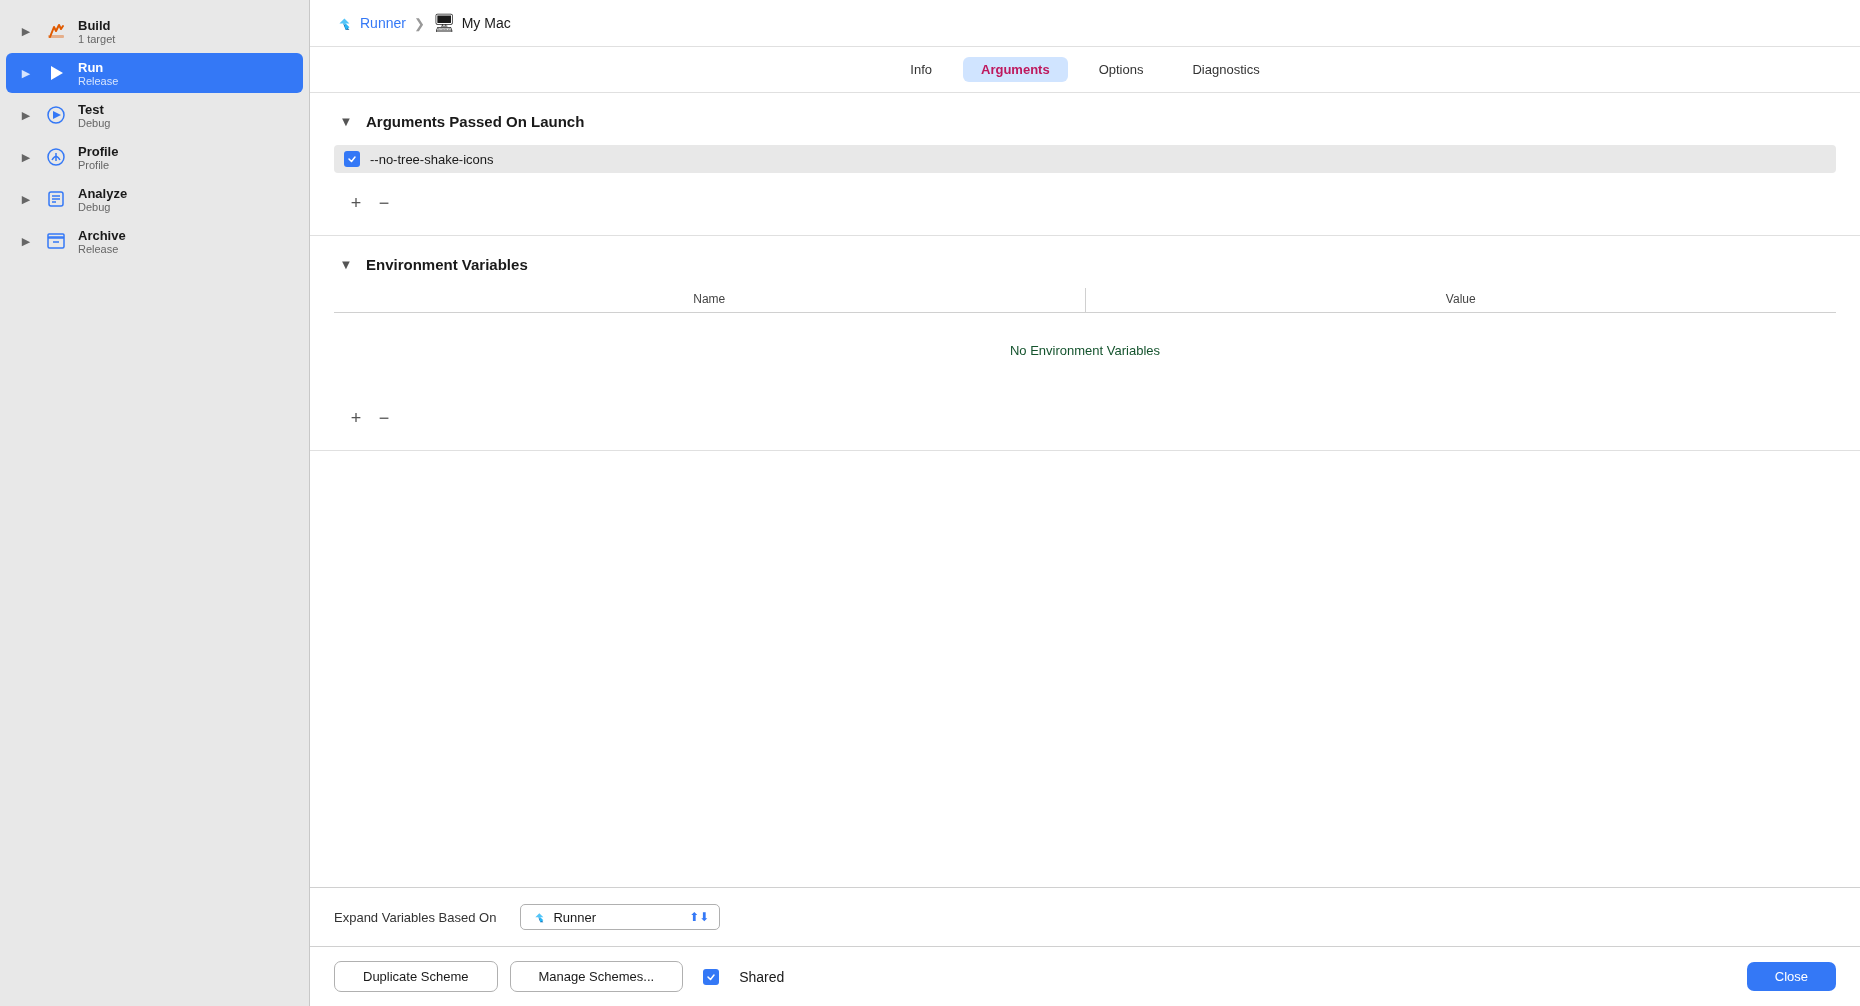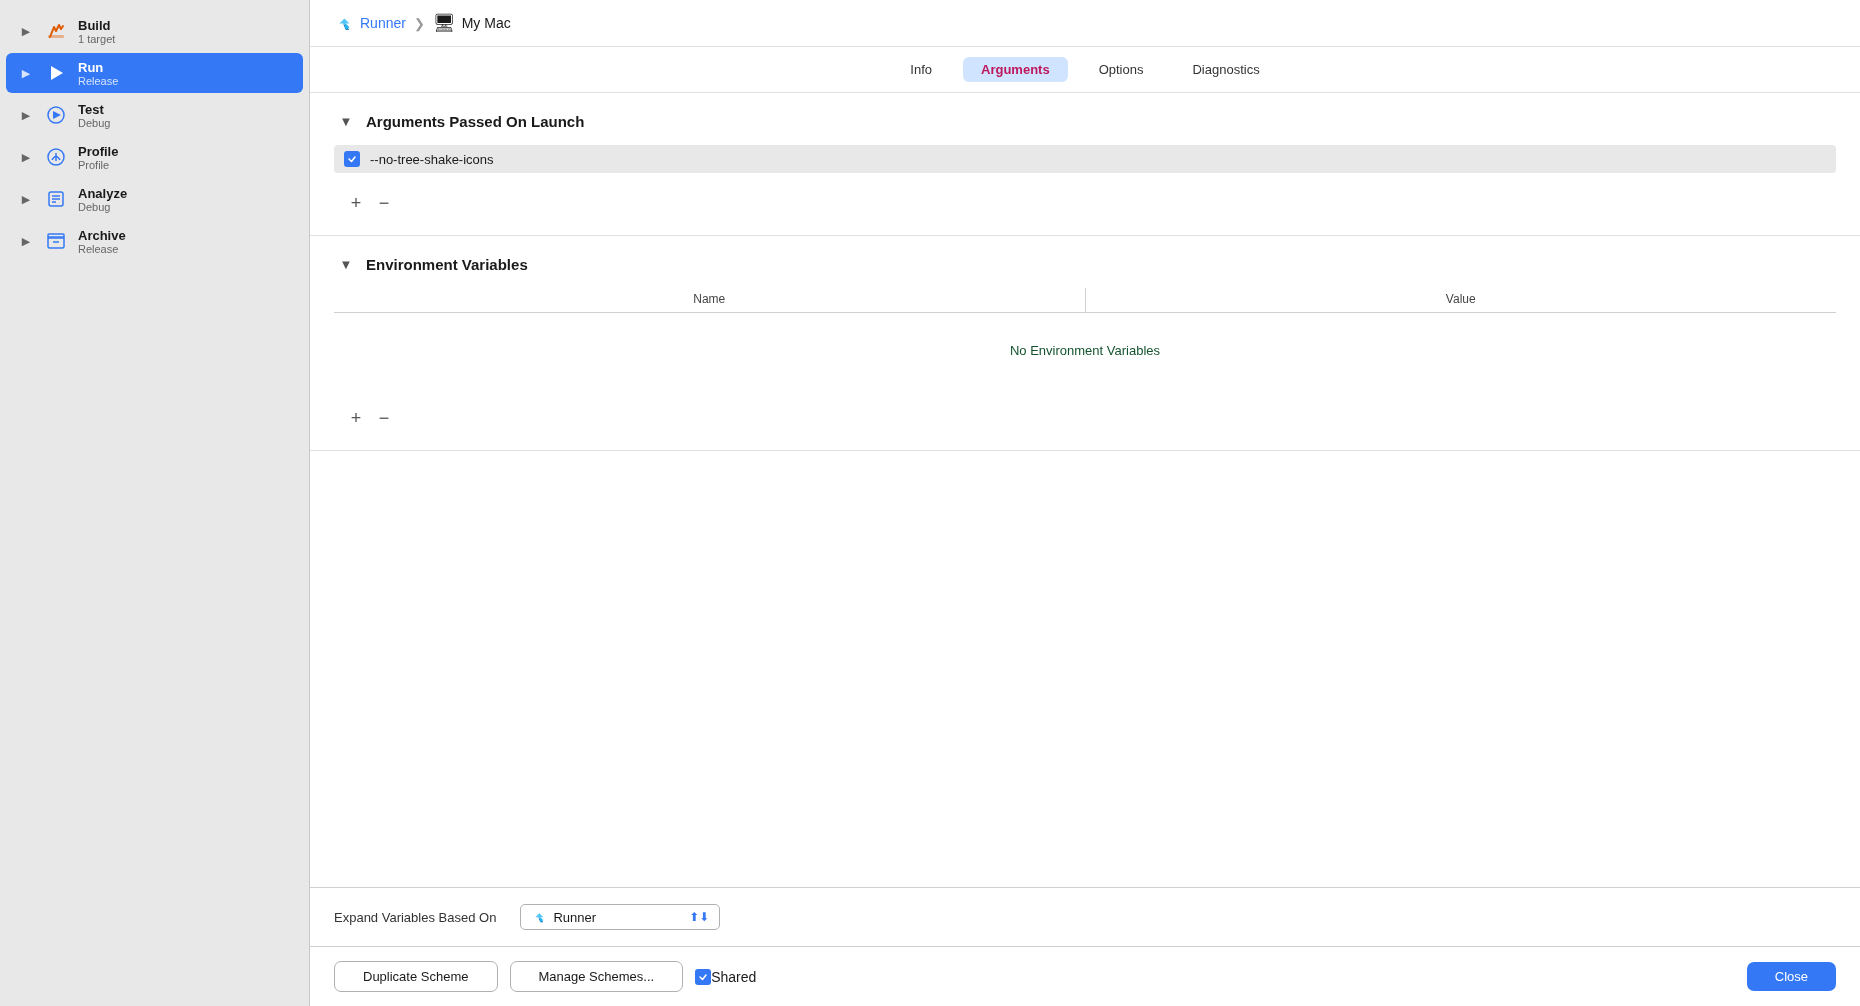--- a/index.html
+++ b/index.html
@@ -330,21 +330,22 @@
       background: #3478f6;
       border: none;
       color: white;
       font-weight: 500;
       margin-left: auto;
     }
 
     .shared-area {
       display: flex;
       align-items: center;
-      gap: 0;
+      gap: 20px;
+      margin-left: 8px;
     }
 
     .shared-checkbox {
       width: 16px;
       height: 16px;
       background: #3478f6;
       border-radius: 3px;
       display: flex;
       align-items: center;
       justify-content: center;

